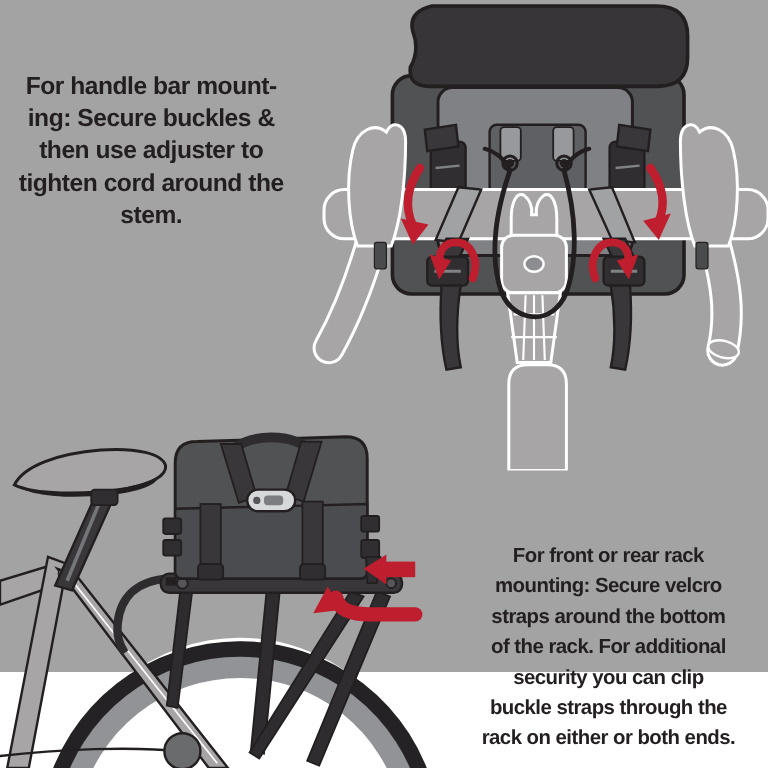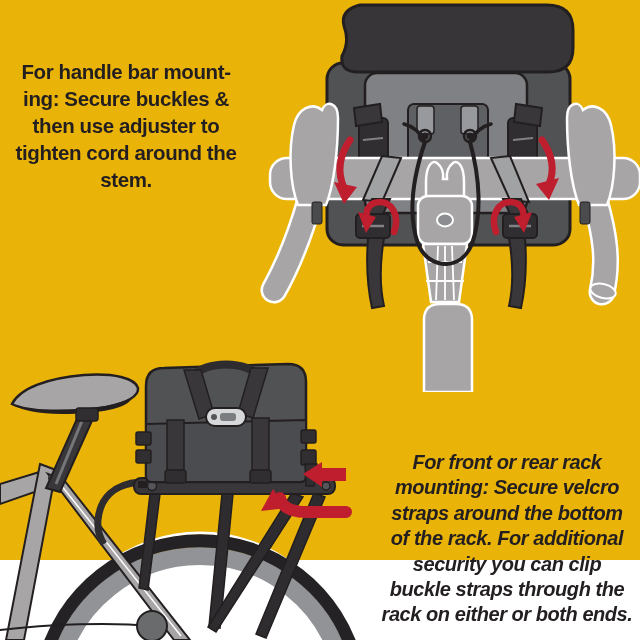--- a/index.html
+++ b/index.html
@@ -1,27 +1,27 @@
 <!DOCTYPE html>
 <html style="--ink: #231f20; --arrow-red: #be1e2d; --bag-shell: #515254; --bag-flap: #373538; --bag-panel: #7f8184; --bag-panel-inner: #5f6063; --strap-dark: #39373a; --buckle-dark: #302e31; --bike-gray: #a7a5a6; --tire-gray: #919396; --fender-dark: #242224; --rack-dark: #2e2c2e; --logo-patch: #d7d8da; --outline-white: #ffffff;"><head>
 <meta charset="utf-8">
 <style>
   html,body{margin:0;padding:0;}
   body{width:640px;height:640px;background:#fff;overflow:hidden;position:relative;}
-  #canvas{position:absolute;inset:0;width:640px;height:560px;background:#eab308;}
+  #canvas{position:absolute;inset:0;width:640px;height:560px;background:#a3a3a3;}
   .instr{
     position:absolute;
     color:var(--ink,#231f20);
     font-family:"Liberation Sans",sans-serif;
     font-weight:bold;
     white-space:pre;
     text-align:center;
   }
   #handlebar-text{left:2px;top:58px;width:248px;font-size:20.5px;line-height:27px;letter-spacing:-0.4px;}
-  #rack-text{left:376px;top:450px;width:262px;font-size:20px;line-height:25.4px;letter-spacing:-0.45px;font-style:italic;}
+  #rack-text{left:376px;top:450px;width:262px;font-size:17px;line-height:25.4px;letter-spacing:-0.45px;}
   svg{position:absolute;display:block;}
   #top-illo{left:260px;top:0;}
   #bottom-illo{left:0;top:358px;}
   .f-shell{fill:var(--bag-shell,#515254)} .f-flap{fill:var(--bag-flap,#373538)}
   .f-panel{fill:var(--bag-panel,#7f8184)} .f-panel2{fill:var(--bag-panel-inner,#5f6063)}
   .f-strap{fill:var(--strap-dark,#39373a)} .f-buckle{fill:var(--buckle-dark,#302e31)}
   .f-bike{fill:var(--bike-gray,#a7a5a6)} .f-rack{fill:var(--rack-dark,#2e2c2e)}
   .f-red{fill:var(--arrow-red,#be1e2d)} .f-ink{fill:var(--ink,#231f20)}
   .f-patch{fill:var(--logo-patch,#d7d8da)}
   .s-ink{stroke:var(--ink,#231f20)} .s-white{stroke:var(--outline-white,#ffffff)}

